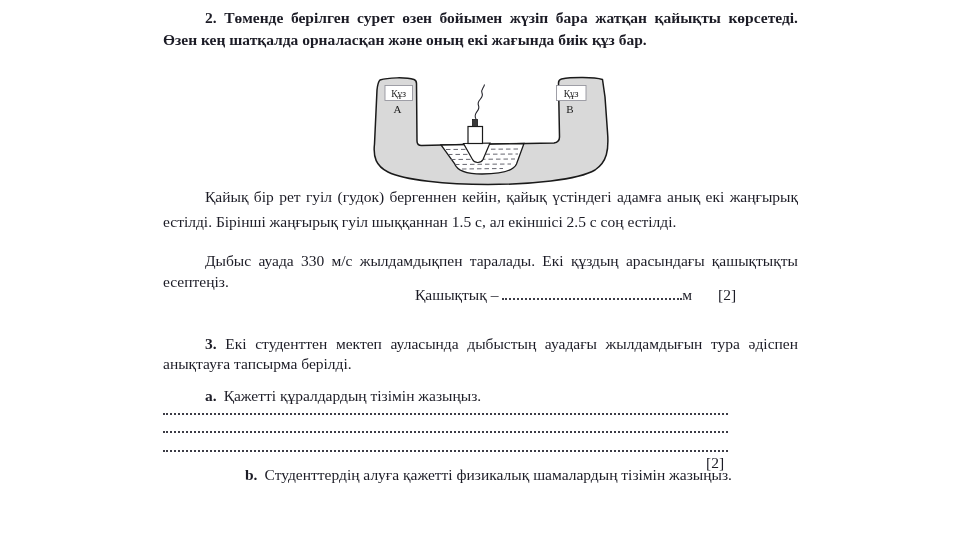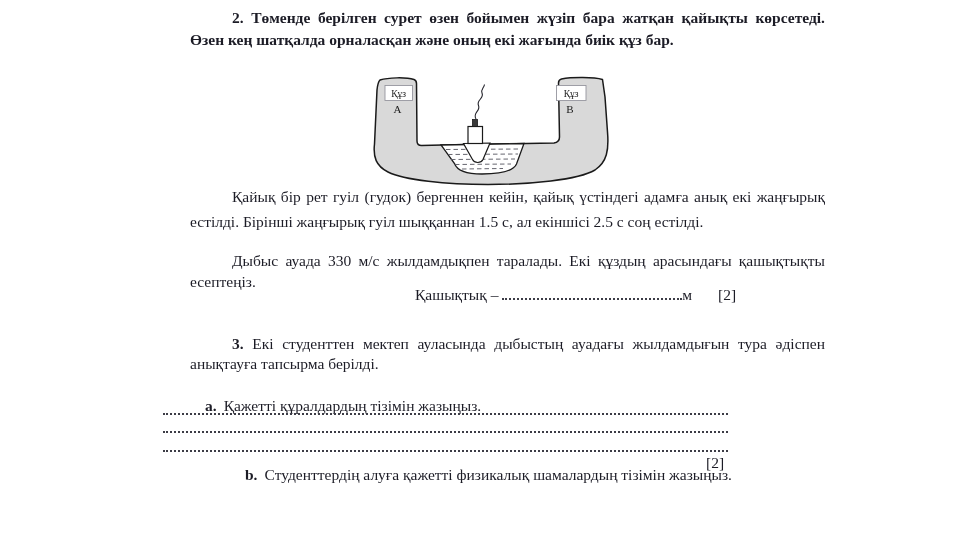--- a/index.html
+++ b/index.html
@@ -11,42 +11,42 @@
     font-family:"Liberation Serif", serif;
     color:#1c1c26;
   }
   .para {
     position:absolute;
     left:163px;
     width:635px;
     font-size:15.5px;
     text-align:justify;
   }
-  .indent { text-indent:42px;margin-left:27px; }
+  .indent { text-indent:42px; }
   #q2-intro { top:7px; line-height:22px; font-weight:bold; }
   #diagram  { position:absolute; left:370px; top:62px; width:250px; height:128px; }
   #q2-echo  { top:184px; line-height:25px; }
   #q2-speed { top:250px; line-height:21px;font-family:Liberation Serif, serif; }
   #answer-row {
     position:absolute; left:415px; top:286px;
     font-size:15.5px; white-space:nowrap;
   }
   .leader {
     display:inline-block;
     width:180px;
     border-bottom:2px dotted #3c3c46;
   }
   #q2-marks { margin-left:22px; }
   #q3-intro { top:334px; line-height:20px; }
   .item {
     position:absolute; left:205px;
     font-size:15.5px; white-space:nowrap;
   }
   .item b { margin-right:7px; }
-  #item-a { top:387px;margin-top:10px; }
+  #item-a { top:387px; }
   #item-b { top:466px;padding-left:40px; }
   .dots {
     position:absolute; left:163px; width:565px; height:14px;
     border-bottom:2px dotted #3c3c46;
   }
   #dots-1 { top:401px; }
   #dots-2 { top:419px; }
   #dots-3 { top:438px; }
   #q3a-marks {
     position:absolute; left:706px; top:454px; font-size:15.5px;

